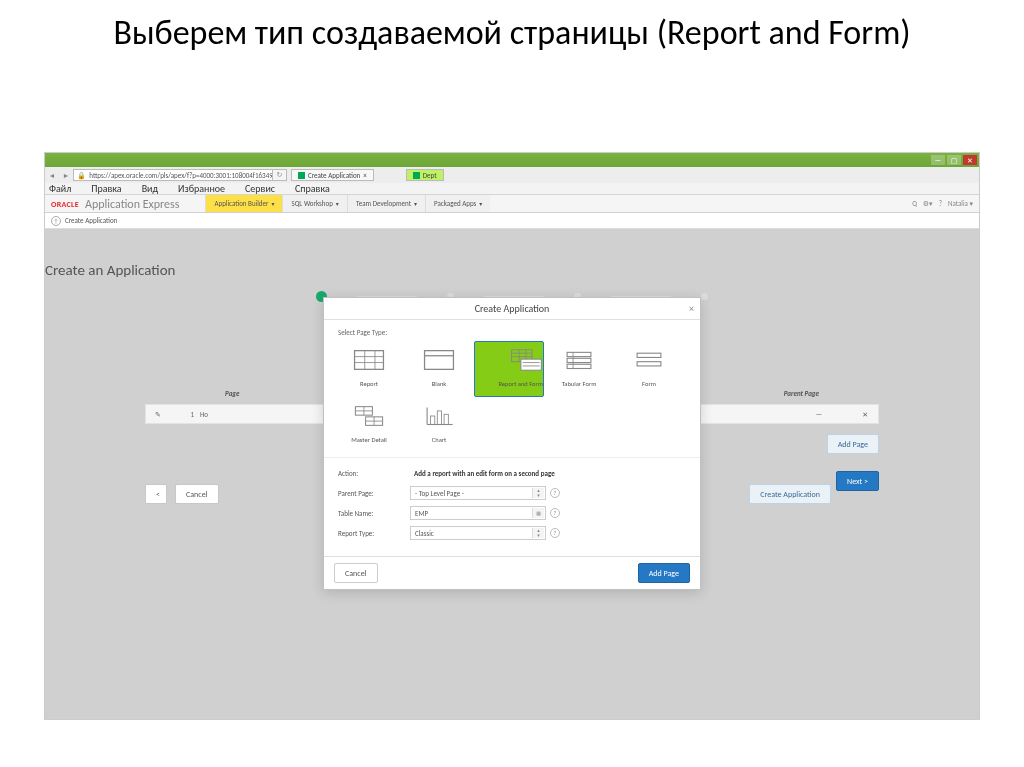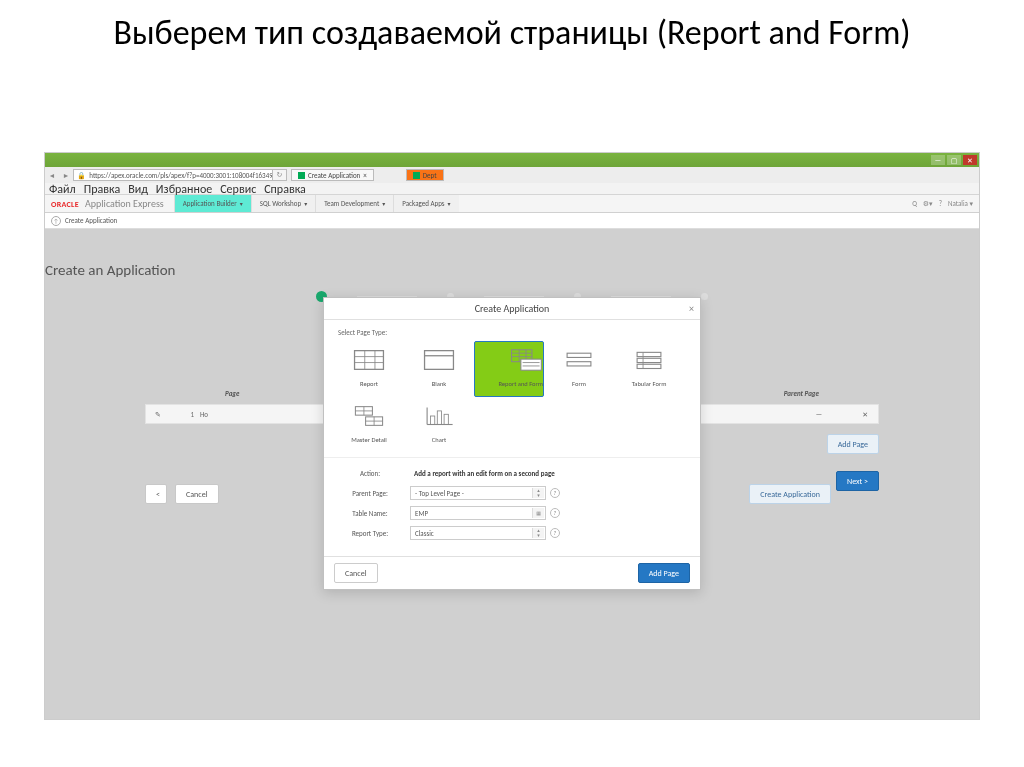--- a/index.html
+++ b/index.html
@@ -11,30 +11,30 @@
   .titlebar { height: 14px; background: linear-gradient(#7ab33f, #6ea538); display: flex; justify-content: flex-end; align-items: center; padding-right: 2px; gap: 2px; }
   .tb-btn { width: 14px; height: 10px; background: rgba(255,255,255,0.25); font-size: 7px; color: #fff; display: flex; align-items: center; justify-content: center; }
   .tb-close { background: #c0392b; }
   .addrbar { height: 16px; background: #ededed; display: flex; align-items: center; font-size: 7px; color: #444; }
   .nav-arr { width: 14px; text-align: center; color: #888; }
   .url { flex: 0 0 200px; background: #fff; border: 1px solid #bbb; height: 12px; line-height: 12px; padding: 0 3px; overflow: hidden; white-space: nowrap; color: #555; }
   .url-lock { color: #2a7; font-size: 7px; margin-right: 2px; }
   .search-btn { width: 14px; height: 12px; background: #f5f5f5; border: 1px solid #bbb; border-left: none; text-align: center; color: #888; }
   .tab { height: 12px; background: #f8f8f8; border: 1px solid #bbb; padding: 0 6px; margin-left: 4px; display: flex; align-items: center; gap: 3px; font-size: 7px; }
   .tab-ico { width: 7px; height: 7px; background: #0a5; display: inline-block; }
-  .tab.inactive { background: #f97316; margin-left: 32px; }
-  .menubar { height: 12px; background: #f3f3f3; border-bottom: 1px solid #d5d5d5; display: flex; align-items: center; font-size: 12px; color: #333; padding-left: 4px; gap: 8px; }
+  .tab.inactive { background: #bef264; margin-left: 32px; }
+  .menubar { height: 12px; background: #f3f3f3; border-bottom: 1px solid #d5d5d5; display: flex; align-items: center; font-size: 10px; color: #333; padding-left: 4px; gap: 20px; }
 
   
   .apex { position: absolute; top: 42px; left: 0; right: 0; bottom: 0; background: #d0d0d0; }
   .apex-bar { height: 18px; background: #f5f5f5; border-bottom: 1px solid #d0d0d0; display: flex; align-items: center; font-size: 7px; color: #555; }
   .apex-logo { color: #e8292a; font-weight: bold; font-size: 8px; padding: 0 6px; letter-spacing: 0.3px; }
-  .apex-logo-sub { color: #888; font-size: 10px; margin-right: 10px; }
+  .apex-logo-sub { color: #888; font-size: 12px; margin-right: 26px; }
   .apex-nav-item { padding: 0 8px; border-left: 1px solid #ddd; background: #f0f0f0; height: 100%; display: flex; align-items: center; }
-  .apex-nav-item.active { background: #5eead4; }
+  .apex-nav-item.active { background: #fde047; }
   .apex-right { margin-left: auto; display: flex; align-items: center; gap: 6px; padding-right: 6px; color: #888; }
   .apex-crumb { height: 16px; background: #fff; border-bottom: 1px solid #ddd; display: flex; align-items: center; font-size: 7px; color: #555; padding-left: 6px; gap: 4px; }
   .crumb-ico { width: 10px; height: 10px; border: 1px solid #aaa; border-radius: 50%; display: flex; align-items: center; justify-content: center; font-size: 6px; color: #888; }
 
   
   .wizard-bg { position: absolute; left: 0; right: 0; top: 34px; bottom: 0; }
   .wiz-title { font-size: 15px; color: #555; font-weight: 300; padding-top: 32px; }
   .wiz-steps { display: flex; justify-content: center; align-items: center; margin-top: 12px; }
   .step { width: 7px; height: 7px; border-radius: 50%; background: #ddd; margin: 0 30px; position: relative; }
   .step.done { background: #1aa86d; width: 11px; height: 11px; }
@@ -50,21 +50,21 @@
   .modal-hd { height: 22px; border-bottom: 1px solid #e0e0e0; display: flex; align-items: center; justify-content: center; font-size: 10px; color: #444; position: relative; }
   .modal-close { position: absolute; right: 6px; top: 4px; font-size: 10px; color: #888; cursor: pointer; }
   .sect-label { font-size: 7px; color: #666; padding: 8px 0 4px 14px; }
   .tile-grid { display: flex; flex-wrap: wrap; padding: 0 10px; gap: 0; }
   .tile { width: 70px; text-align: center; padding: 4px 0 8px; border: 1px solid transparent; border-radius: 2px; }
   .tile.selected { border-color: #2578c4; background: #84cc16; text-align: right; }
   .tile-ico { width: 34px; height: 24px; margin: 2px auto 4px; }
   .tile-lbl { font-size: 6.5px; color: #555; }
   .form-area { border-top: 1px solid #eee; margin-top: 4px; padding: 8px 14px 10px; }
   .frow { display: flex; align-items: center; font-size: 7px; color: #555; margin-bottom: 6px; }
-  .flabel { width: 72px; text-align: center; padding-right: 8px; }
+  .flabel { width: 72px; text-align: left; padding-right: 8px; }
   .fval { flex: 0 0 136px; height: 14px; border: 1px solid #ccc; background: #fff; padding: 0 4px; display: flex; align-items: center; position: relative; }
   .fval.bold { font-weight: 600; color: #333; border: none; background: transparent; }
   .sel-arrows { position: absolute; right: 1px; top: 1px; bottom: 1px; width: 12px; background: #f4f4f4; border-left: 1px solid #ddd; display: flex; flex-direction: column; font-size: 5px; color: #888; align-items: center; justify-content: center; line-height: 5px; }
   .help-ico { width: 10px; height: 10px; border: 1px solid #bbb; border-radius: 50%; margin-left: 4px; font-size: 6px; color: #888; display: flex; align-items: center; justify-content: center; }
   .modal-ft { border-top: 1px solid #e0e0e0; padding: 6px 10px; display: flex; justify-content: space-between; align-items: center; }
   .m-btn { padding: 4px 10px; font-size: 8px; border: 1px solid #ccc; background: #fff; border-radius: 2px; color: #555; }
   .m-btn.primary { background: #2578c4; color: #fff; border-color: #1d64a5; }
 </style>
 </head>
 <body>
@@ -206,34 +206,34 @@
               <line x1="20" y1="2" x2="20" y2="16" stroke="#888"></line>
               <rect x="14" y="13" width="24" height="13" fill="#fff" stroke="#888" stroke-width="1.2"></rect>
               <line x1="16" y1="17" x2="36" y2="17" stroke="#888"></line>
               <line x1="16" y1="21" x2="36" y2="21" stroke="#888"></line>
             </svg>
           <div class="tile-lbl">Report and Form</div>
         </div>
 
         <div class="tile">
           <svg class="tile-ico" viewBox="0 0 40 28">
-              <rect x="6" y="6" width="28" height="5" fill="none" stroke="#888" stroke-width="1.3"></rect>
-              <rect x="6" y="16" width="28" height="5" fill="none" stroke="#888" stroke-width="1.3"></rect>
-            </svg>
-          <div class="tile-lbl">Form</div>
-        </div>
-
-        <div class="tile">
-          <svg class="tile-ico" viewBox="0 0 40 28">
               <rect x="6" y="5" width="28" height="5" fill="none" stroke="#888" stroke-width="1.3"></rect>
               <rect x="6" y="12" width="28" height="5" fill="none" stroke="#888" stroke-width="1.3"></rect>
               <rect x="6" y="19" width="28" height="5" fill="none" stroke="#888" stroke-width="1.3"></rect>
               <line x1="13" y1="5" x2="13" y2="24" stroke="#888"></line>
             </svg>
           <div class="tile-lbl">Tabular Form</div>
+        </div>
+
+        <div class="tile">
+          <svg class="tile-ico" viewBox="0 0 40 28">
+              <rect x="6" y="6" width="28" height="5" fill="none" stroke="#888" stroke-width="1.3"></rect>
+              <rect x="6" y="16" width="28" height="5" fill="none" stroke="#888" stroke-width="1.3"></rect>
+            </svg>
+          <div class="tile-lbl">Form</div>
         </div>
 
         <div class="tile">
           <svg class="tile-ico" viewBox="0 0 40 28">
               <rect x="4" y="3" width="20" height="10" fill="none" stroke="#888" stroke-width="1.2"></rect>
               <line x1="4" y1="8" x2="24" y2="8" stroke="#888"></line>
               <line x1="14" y1="3" x2="14" y2="13" stroke="#888"></line>
               <rect x="16" y="15" width="20" height="10" fill="none" stroke="#888" stroke-width="1.2"></rect>
               <line x1="16" y1="20" x2="36" y2="20" stroke="#888"></line>
               <line x1="26" y1="15" x2="26" y2="25" stroke="#888"></line>

